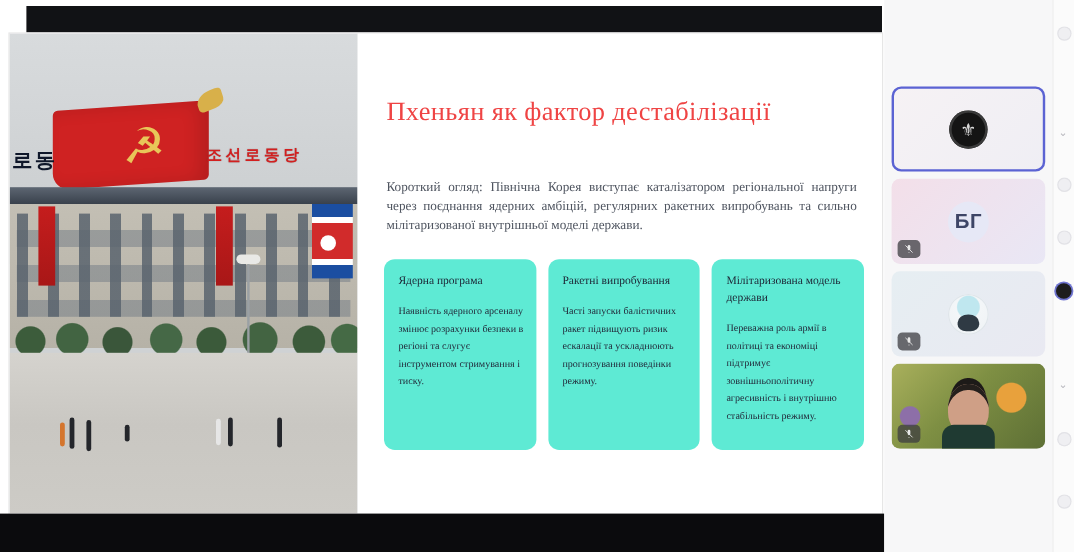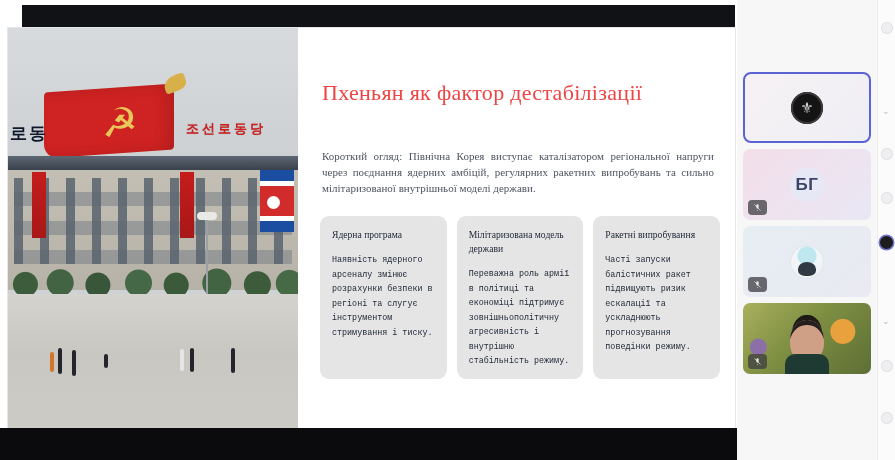--- a/index.html
+++ b/index.html
@@ -80,21 +80,21 @@
     position:absolute;
     left: 54px; top: 14px;
     width: 44px; height: 44px;
     color: #e8c659;
     font-size: 40px; line-height: 42px;
     text-align: center;
     font-family: "DejaVu Sans", sans-serif;
   }
   .ph-korean {
     position: absolute;
-    left: 178px; top: 92px;
+    left: 164px; top: 92px;
     color: #d31f1f;
     font-size: 13px;
     letter-spacing: 3px;
     font-weight: 700;
     font-family: "DejaVu Sans", sans-serif;
     text-shadow: 0 0 1px rgba(0,0,0,.3);
   }
   .ph-korean2 {
     position: absolute;
     left: 2px; top: 94px;
@@ -203,33 +203,33 @@
   .cards {
     position: absolute;
     left: 22px; top: 188px;
     width: 400px;
     display: flex;
     gap: 10px;
   }
   .card {
     width: 149px;
     min-height: 159px;
-    background: #e5e5e5;
+    background: #5eead4;
     border-radius: 9px;
     padding: 12px 10px 10px 12px;
   }
   .card-title {
     font-family: "Liberation Serif", serif;
     font-size: 9.6px;
     line-height: 14px;
     color: #1c2434;
     margin-bottom: 11px;
   }
   .card-text {
-    font-family: Liberation Mono, monospace;
+    font-family: Liberation Serif, serif;
     font-size: 8.4px;
     line-height: 14.5px;
     color: #222a3a;
   }
 
   
   .name-chip {
     position: absolute;
     left: 16px; bottom: 7px;
     height: 19px;
@@ -412,26 +412,26 @@
       <div class="slide-body">
         <div class="slide-title">Пхеньян як фактор дестабілізації</div>
         <div class="slide-lead">Короткий огляд: Північна Корея виступає каталізатором регіональної напруги через поєднання ядерних амбіцій, регулярних ракетних випробувань та сильно мілітаризованої внутрішньої моделі держави.</div>
 
         <div class="cards">
           <div class="card">
             <div class="card-title">Ядерна програма</div>
             <div class="card-text">Наявність ядерного арсеналу змінює розрахунки безпеки в регіоні та слугує інструментом стримування і тиску.</div>
           </div>
           <div class="card">
+            <div class="card-title">Ракетні випробування</div>
+            <div class="card-text">Часті запуски балістичних ракет підвищують ризик ескалації та ускладнюють прогнозування поведінки режиму.</div>
+          </div>
+          <div class="card">
             <div class="card-title">Мілітаризована модель держави</div>
             <div class="card-text">Переважна роль армії в політиці та економіці підтримує зовнішньополітичну агресивність і внутрішню стабільність режиму.</div>
-          </div>
-          <div class="card">
-            <div class="card-title">Ракетні випробування</div>
-            <div class="card-text">Часті запуски балістичних ракет підвищують ризик ескалації та ускладнюють прогнозування поведінки режиму.</div>
           </div>
         </div>
       </div>
     </div>
 
     <div class="stage-bottombar"></div>
 
   </div>
 
   <div class="rail">

